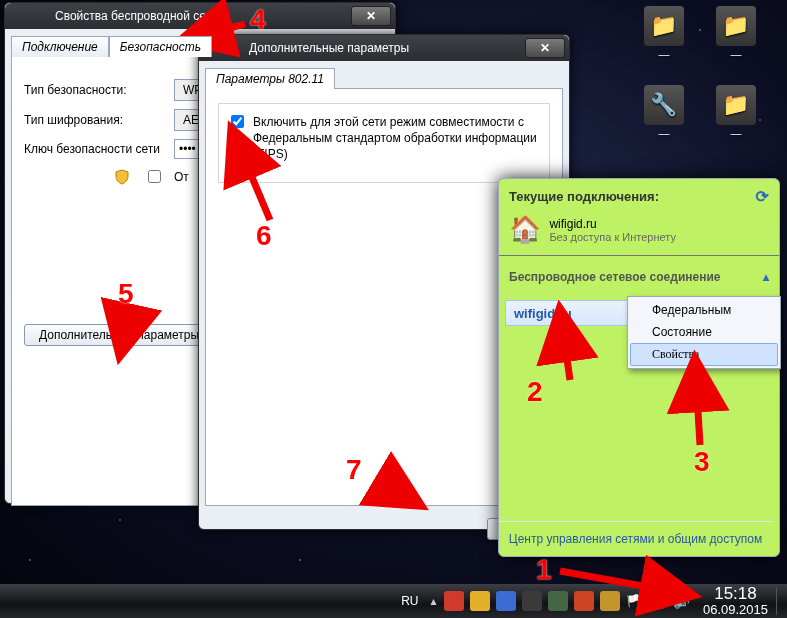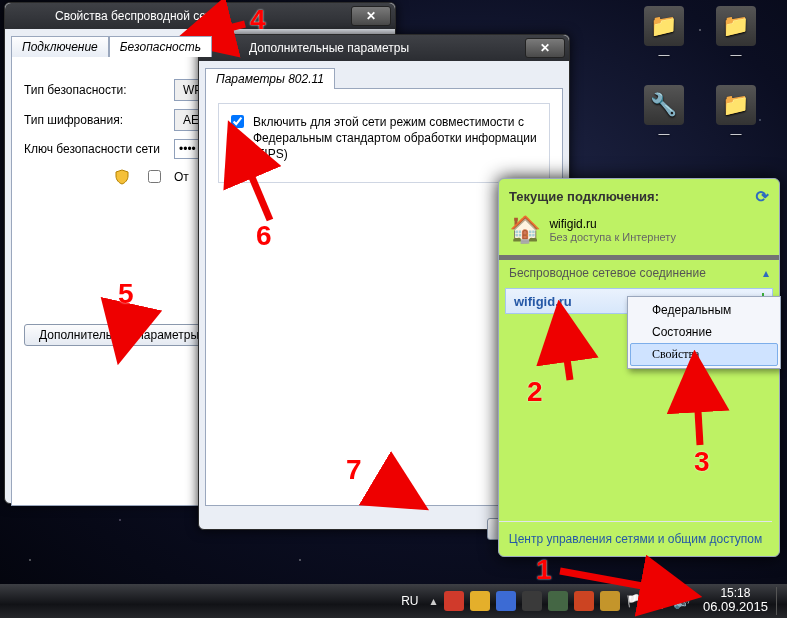--- a/index.html
+++ b/index.html
@@ -19,21 +19,21 @@
   .tabpanel{border:1px solid #9aa7bd;background:#fff;margin:0 6px 6px 6px;padding:14px 12px;}
   label.row{display:flex;align-items:center;gap:10px;margin:8px 0;}
   .lbl{width:140px;}
   select,input[type=password]{border:1px solid #90a0ba;padding:2px 4px;font-family:inherit;font-size:12px;width:70px;}
   .w7btn{border:1px solid #8a98ad;background:linear-gradient(#fcfcfd,#e5eaf2);padding:3px 14px;border-radius:3px;font-family:inherit;font-size:12px;}
   .shield{display:inline-block;width:16px;height:16px;margin-right:4px;vertical-align:middle;}
   
   .flyout{border:1px solid #9aa7bd;border-radius:6px;background:#bef264;box-shadow:0 0 18px rgba(0,0,0,.9);}
   .flyout .hdr{display:flex;align-items:center;padding:8px 10px 4px 10px;font-weight:bold;color:#333;font-size:13px;}
   .refresh{color:#2e6bbf;font-size:16px;margin-left:auto;}
-  .section{padding:6px 10px;border-top:5px solid #737373;}
+  .section{padding:14px 10px;border-top:1px solid #737373;font-weight:bold;}
   .conn-row{display:flex;align-items:center;gap:8px;padding:4px 2px;}
   .netname{color:#2558a6;font-weight:bold;font-size:13px;}
   .ctx{position:absolute;border:1px solid #9aa7bd;background:#f4f6fb;box-shadow:2px 3px 6px rgba(0,0,0,.4);padding:2px;}
   .ctx .item{padding:4px 26px 4px 22px;white-space:nowrap;}
   .ctx .item.hover{background:#cfe3ff;border:1px solid #7daeea;padding:3px 25px 3px 21px;border-radius:2px;font-family:Liberation Serif, serif;}
   .flyout-footer{color:#2558a6;text-align:center;padding:10px 6px;border-top:1px solid #e1e5ec;font-size:12px;}
   
   .taskbar{position:absolute;left:0;right:0;bottom:0;height:34px;background:linear-gradient(#3d3f44,#111216 60%,#26272b);display:flex;align-items:center;padding:0 2px;color:#fff;}
   .taskbar .spacer{flex:1;}
   .task-icon{width:20px;height:20px;margin:0 3px;border-radius:3px;}
@@ -160,21 +160,21 @@
   <span style="margin:0 4px">🏳️</span>
   <span class="sigbars" style="margin:0 4px">
       <span style="height:4px;background:#ffd24a"></span>
       <span style="height:7px;background:#ffd24a"></span>
       <span style="height:10px;background:#ffd24a"></span>
       <span style="height:13px;background:#666"></span>
       <span style="height:16px;background:#666"></span>
     </span>
   <span style="margin:0 6px;font-size:14px">🔊</span>
   <div style="text-align:center;line-height:1.1;margin:0 6px">
-    <div style="font-size:12px">15:18</div>
+    <div style="font-size:17px">15:18</div>
     <div style="font-size:13px">06.09.2015</div>
   </div>
   <div style="width:8px;height:28px;border-left:1px solid #555;margin-left:2px"></div>
 </div>
 
 <svg class="arrow" style="left:0;top:0;width:787px;height:618px">
   <defs>
     <marker id="ah" viewBox="0 0 12 12" refX="10" refY="6" markerWidth="9" markerHeight="9" orient="auto">
       <path d="M0 0 L12 6 L0 12 Z" fill="#ee0000"></path>
     </marker>

